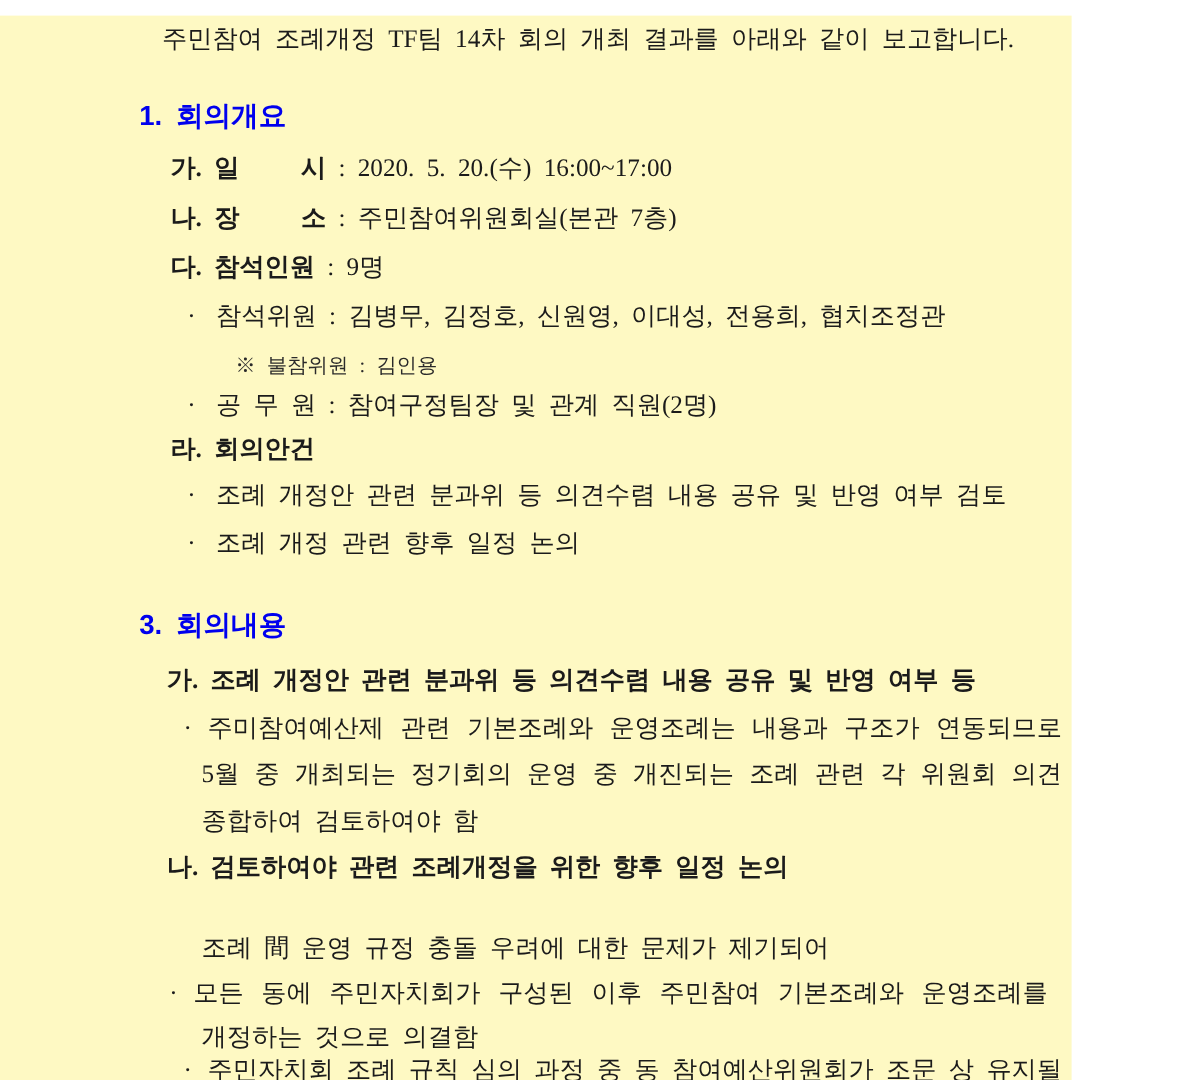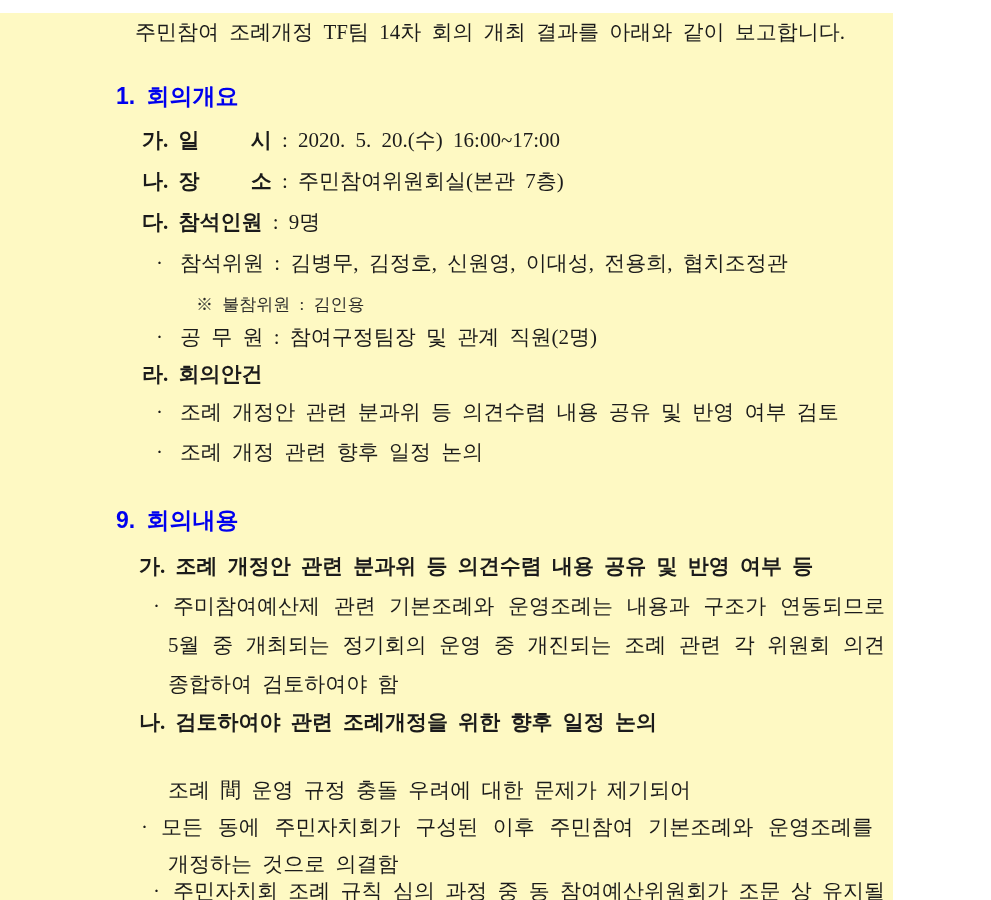--- a/index.html
+++ b/index.html
@@ -69,21 +69,21 @@
 
   <div class="line" style="top:386px;left:156px">
     <span class="dot wide">·</span><span>조례 개정안 관련 분과위 등 의견수렴 내용 공유 및 반영 여부 검토</span>
   </div>
 
   <div class="line" style="top:426px;left:156px">
     <span class="dot wide">·</span><span>조례 개정 관련 향후 일정 논의</span>
   </div>
 
   <div class="line heading" style="top:494px;left:116px">
-    <span>9. 회의내용</span>
+    <span>3. 회의내용</span>
   </div>
 
   <div class="line topic" style="top:540px;left:139px">
     <span>가. 조례 개정안 관련 분과위 등 의견수렴 내용 공유 및 반영 여부 등</span>
   </div>
 
   <div class="line fill" style="top:580px;left:153px;width:732px">
     <span class="dot">·</span><span>주미참여예산제 관련 기본조례와 운영조례는 내용과 구조가 연동되므로</span>
   </div>
 

